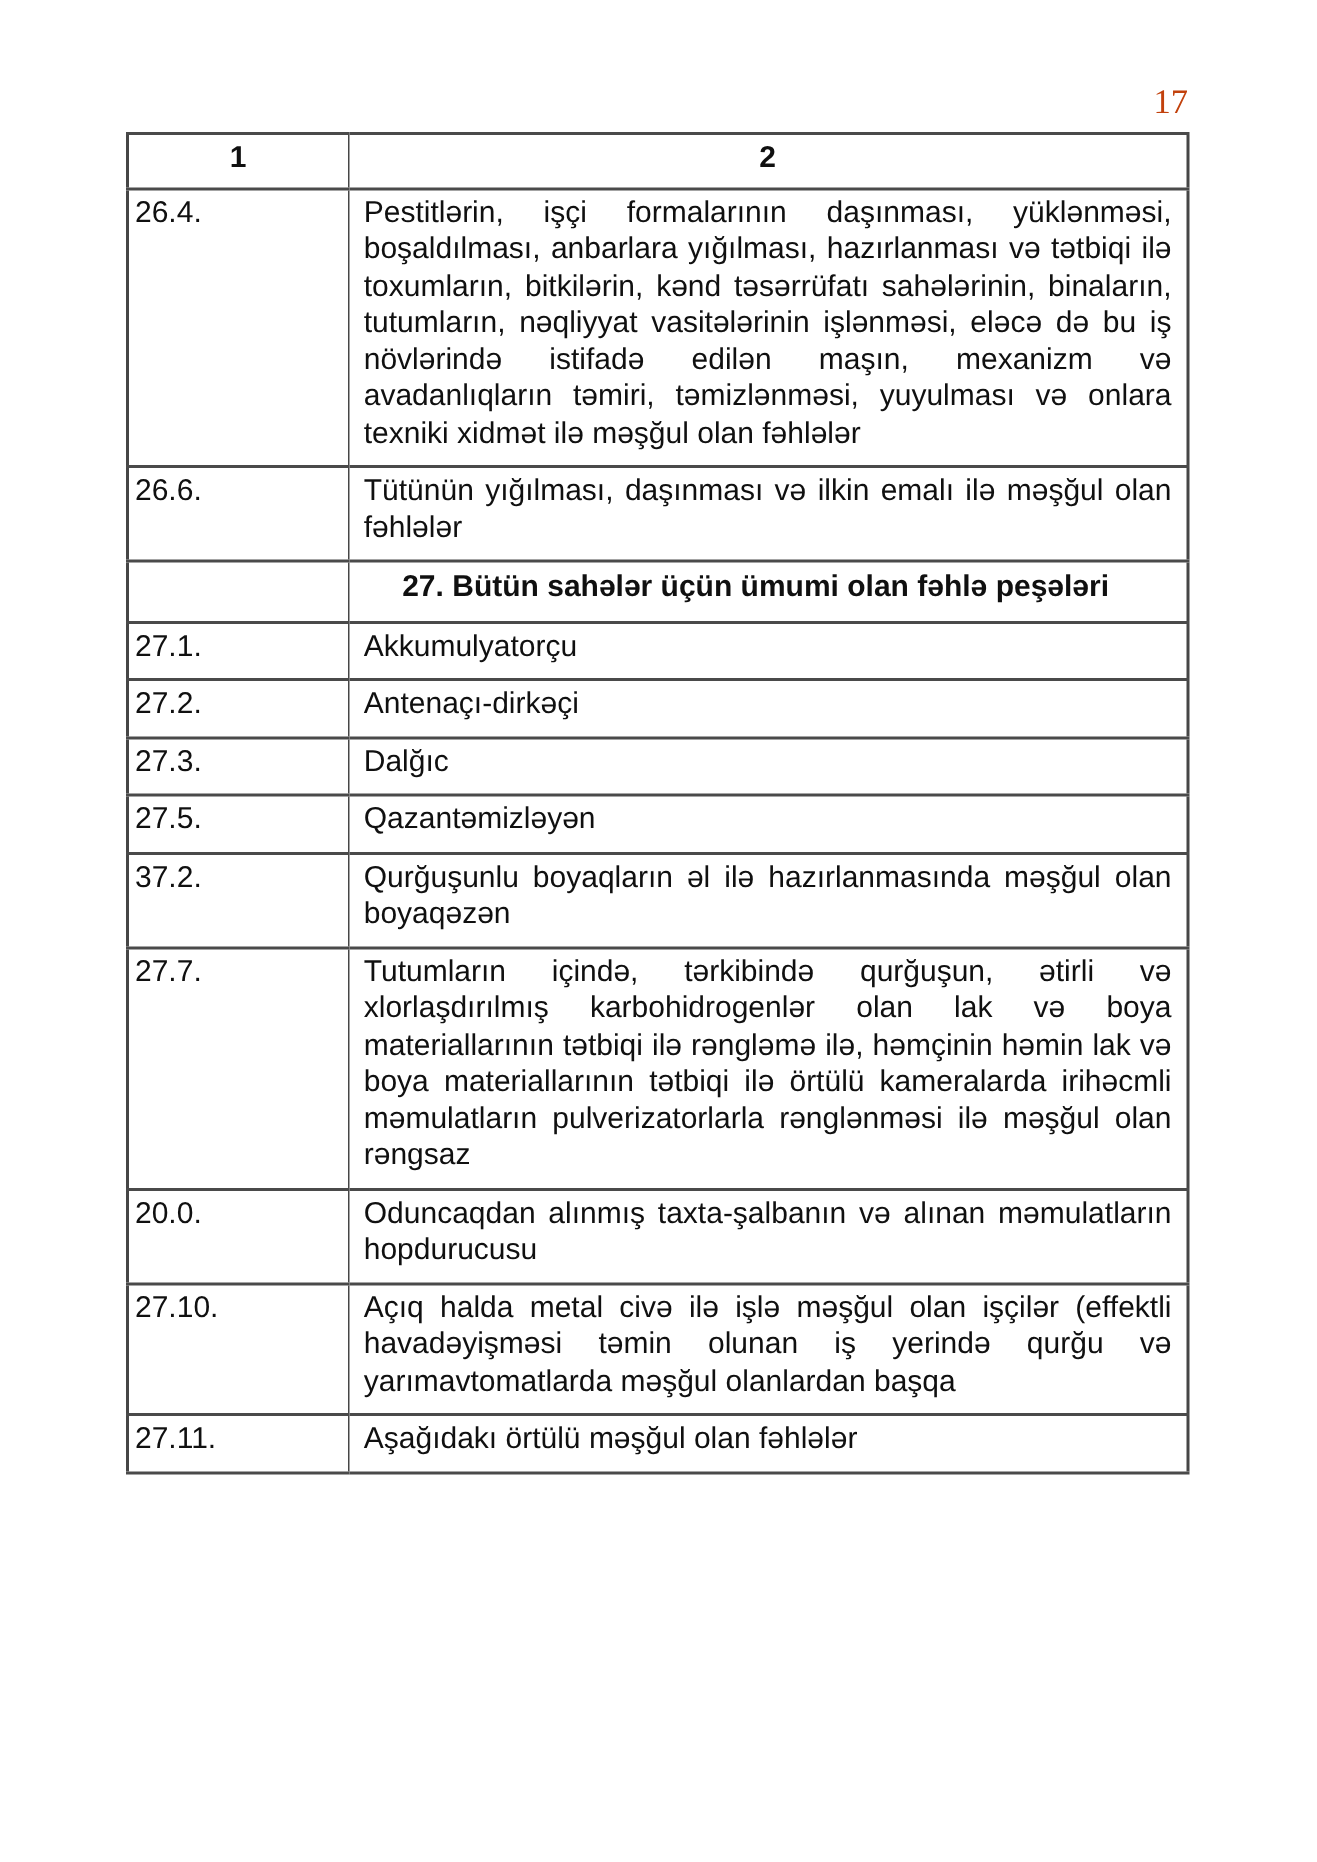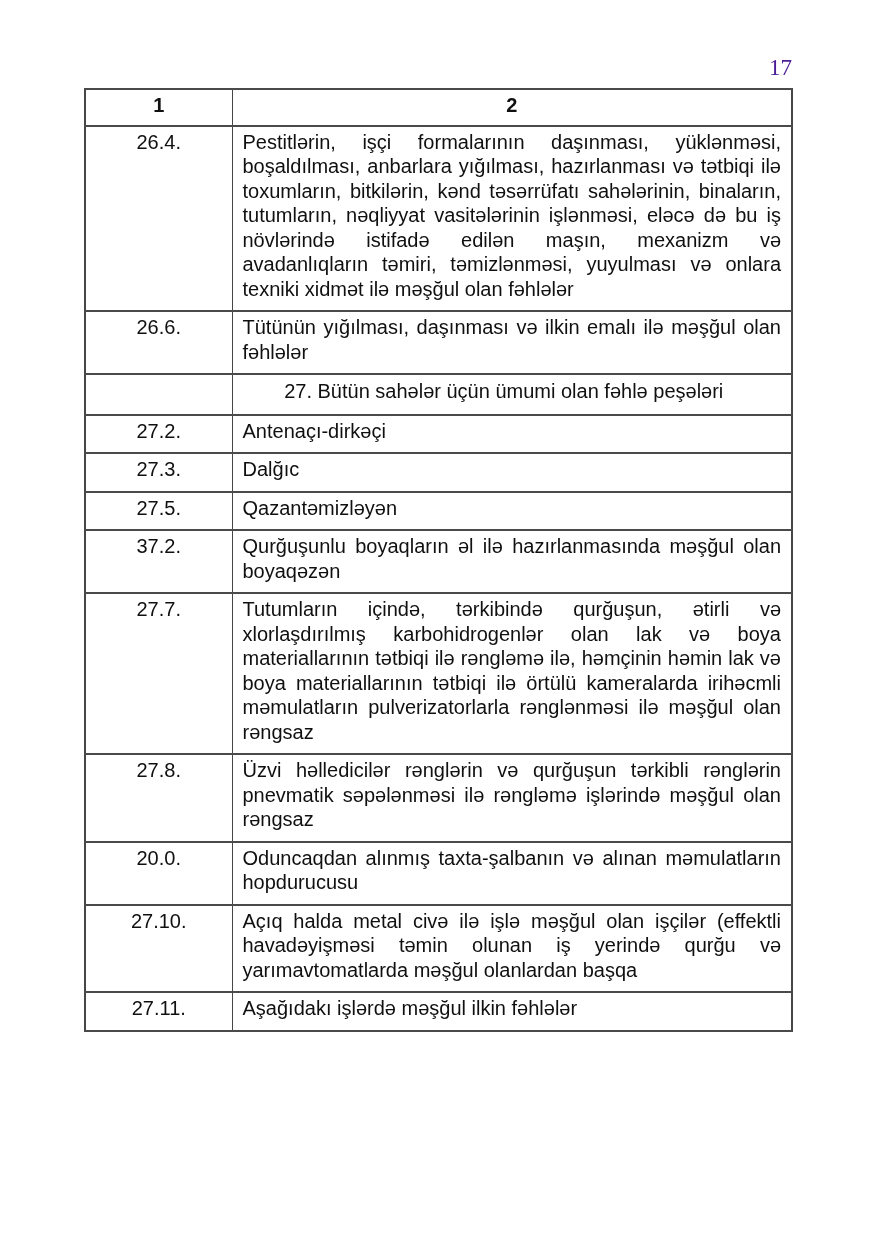--- a/index.html
+++ b/index.html
@@ -14,21 +14,21 @@
     font-family: "Liberation Sans", sans-serif;
     color: #111111;
     overflow: hidden;
   }
   .page-number {
     position: absolute;
     top: 55px;
     right: 86px;
     font-family: "Liberation Serif", serif;
     font-size: 23px;
-    color: #4c1d95;
+    color: #c2410c;
   }
   table.doc-table {
     position: absolute;
     left: 84px;
     top: 88px;
     width: 709px;
     border-collapse: collapse;
     table-layout: fixed;
     border: 2px solid #464646;
   }
@@ -43,32 +43,31 @@
     font-size: 20px;
     line-height: 24.5px;
     color: #101010;
   }
   .doc-table th {
     font-weight: bold;
     text-align: center;
     padding: 3px 4px 7px 4px;
   }
   td.num {
-    text-align: center;
     padding: 3px 4px 8px 4px;
     white-space: nowrap;
   }
   td.txt {
     text-align: justify;
     padding: 3px 10px 9px 10px;
     border-radius: 17px;
   }
   td.txt.section {
     text-align: center;
-    font-weight: normal;
+    font-weight: bold;
     padding: 4px 24px 10px 8px;
   }
 </style>
 </head>
 <body>
 
 <div class="page-number">17</div>
 
 <table class="doc-table">
   <colgroup>
@@ -88,49 +87,49 @@
       </tr>
       <tr>
         <td class="num">26.6.</td>
         <td class="txt">Tütünün yığılması, daşınması və ilkin emalı ilə məşğul olan fəhlələr</td>
       </tr>
       <tr>
         <td class="num"></td>
         <td class="txt section">27. Bütün sahələr üçün ümumi olan fəhlə peşələri</td>
       </tr>
       <tr>
+        <td class="num">27.1.</td>
+        <td class="txt">Akkumulyatorçu</td>
+      </tr>
+      <tr>
         <td class="num">27.2.</td>
         <td class="txt">Antenaçı-dirkəçi</td>
       </tr>
       <tr>
         <td class="num">27.3.</td>
         <td class="txt">Dalğıc</td>
       </tr>
       <tr>
         <td class="num">27.5.</td>
         <td class="txt">Qazantəmizləyən</td>
       </tr>
       <tr>
         <td class="num">37.2.</td>
         <td class="txt">Qurğuşunlu boyaqların əl ilə hazırlanmasında məşğul olan boyaqəzən</td>
       </tr>
       <tr>
         <td class="num">27.7.</td>
         <td class="txt">Tutumların içində, tərkibində qurğuşun, ətirli və xlorlaşdırılmış karbohidrogenlər olan lak və boya materiallarının tətbiqi ilə rəngləmə ilə, həmçinin həmin lak və boya materiallarının tətbiqi ilə örtülü kameralarda irihəcmli məmulatların pulverizatorlarla rənglənməsi ilə məşğul olan rəngsaz</td>
       </tr>
       <tr>
-        <td class="num">27.8.</td>
-        <td class="txt">Üzvi həlledicilər rənglərin və qurğuşun tərkibli rənglərin pnevmatik səpələnməsi ilə rəngləmə işlərində məşğul olan rəngsaz</td>
-      </tr>
-      <tr>
         <td class="num">20.0.</td>
         <td class="txt">Oduncaqdan alınmış taxta-şalbanın və alınan məmulatların hopdurucusu</td>
       </tr>
       <tr>
         <td class="num">27.10.</td>
         <td class="txt">Açıq halda metal civə ilə işlə məşğul olan işçilər (effektli havadəyişməsi təmin olunan iş yerində qurğu və yarımavtomatlarda məşğul olanlardan başqa</td>
       </tr>
       <tr>
         <td class="num">27.11.</td>
-        <td class="txt">Aşağıdakı işlərdə məşğul ilkin fəhlələr</td>
+        <td class="txt">Aşağıdakı örtülü məşğul olan fəhlələr</td>
       </tr>
     </tbody>
 </table>
 
 </body></html>

